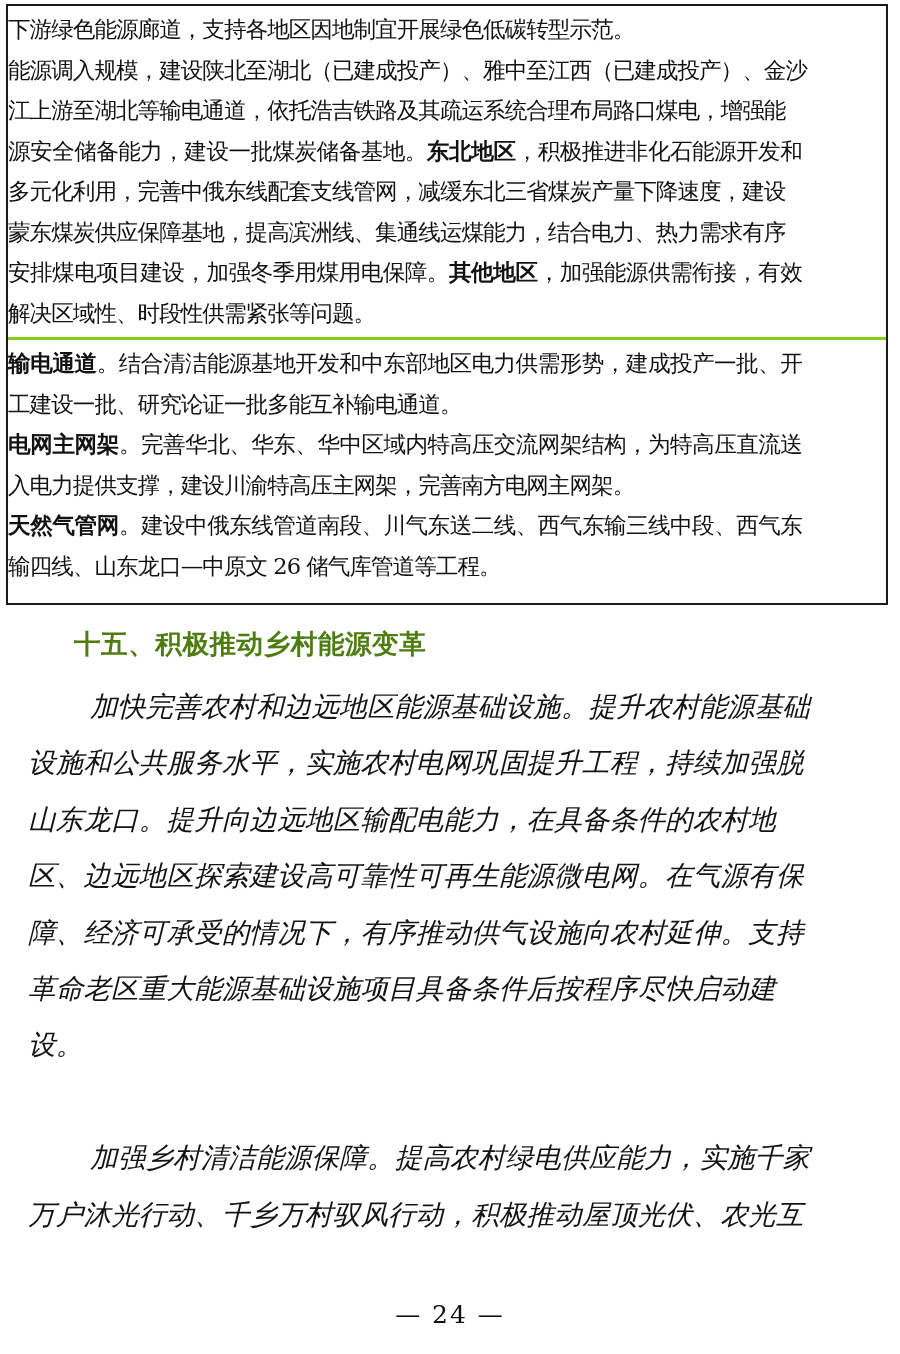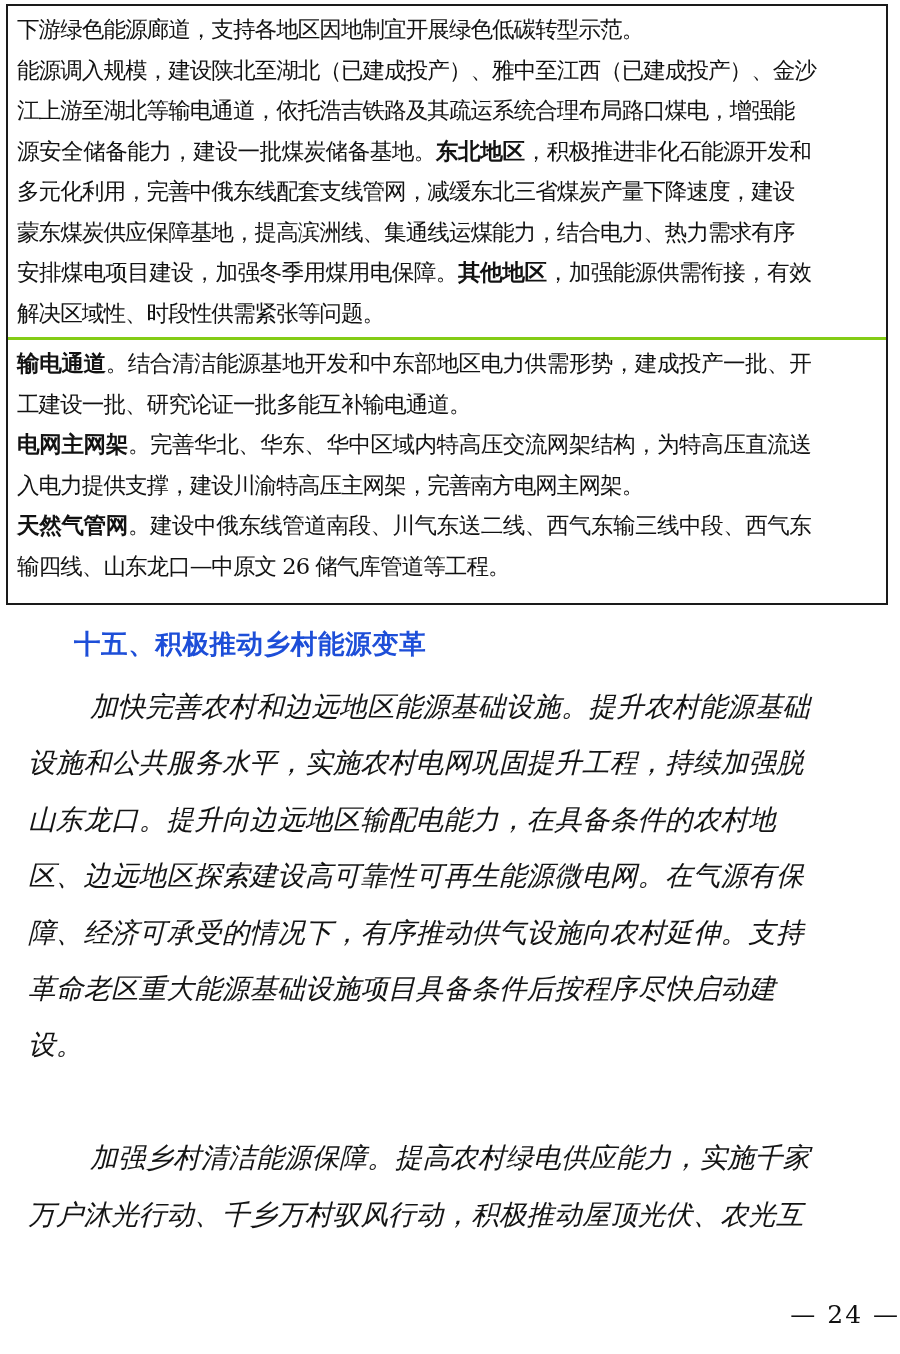--- a/index.html
+++ b/index.html
@@ -22,21 +22,21 @@
     left: 6px;
     top: 4px;
     width: 882px;
     height: 601px;
     border: 2px solid #1a1a1a;
     box-sizing: border-box;
   }
 
   .box-cell {
     box-sizing: border-box;
-    padding: 3px 9px 4px 9px;
+    padding: 3px 9px 4px 0;
   }
   .box-cell + .box-cell {
     border-top: 3px solid #84cc16;
   }
 
   .box-line {
     font-size: 22.6px;
     line-height: 40.5px;
     letter-spacing: -0.1px;
     white-space: nowrap;
@@ -59,21 +59,21 @@
 
   
   #section-heading {
     position: absolute;
     left: 74px;
     top: 626px;
     font-family: "DejaVu Sans", "Liberation Sans", sans-serif;
     font-weight: 700;
     font-size: 26.5px;
     letter-spacing: 0.6px;
-    color: #1d4ed8;
+    color: #4d7c0f;
     white-space: nowrap;
   }
 
   
   #body-region {
     position: absolute;
     left: 28px;
     top: 678px;
     width: 874px;
   }
@@ -91,21 +91,21 @@
   }
   .para .pline.indent { padding-left: 62px; }
   .para.gap { margin-top: 56.4px; }
 
   
   #page-footer {
     position: absolute;
     left: 0;
     top: 1300px;
     width: 900px;
-    text-align: right;
+    text-align: center;
     font-family: "DejaVu Serif", "Liberation Serif", serif;
     font-size: 25px;
     letter-spacing: 2px;
     color: #111111;
   }
 </style>
 </head>
 <body>
 
 <div id="box-region">

